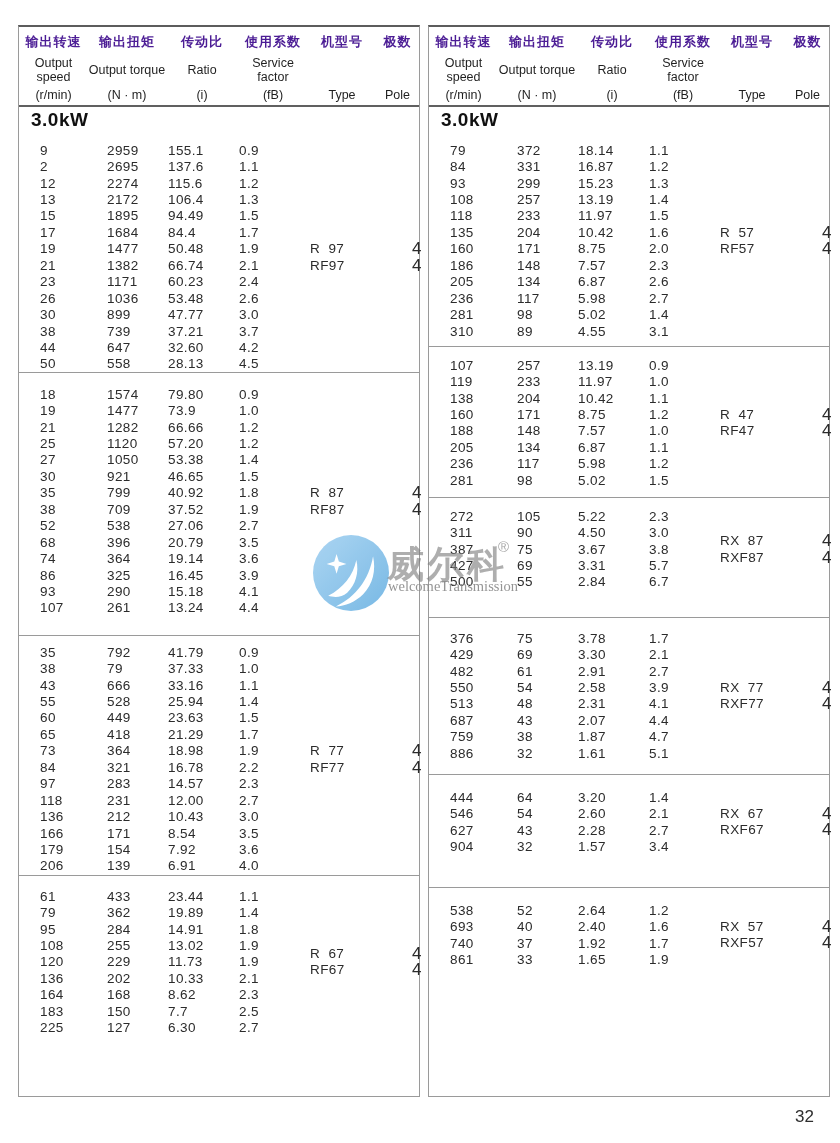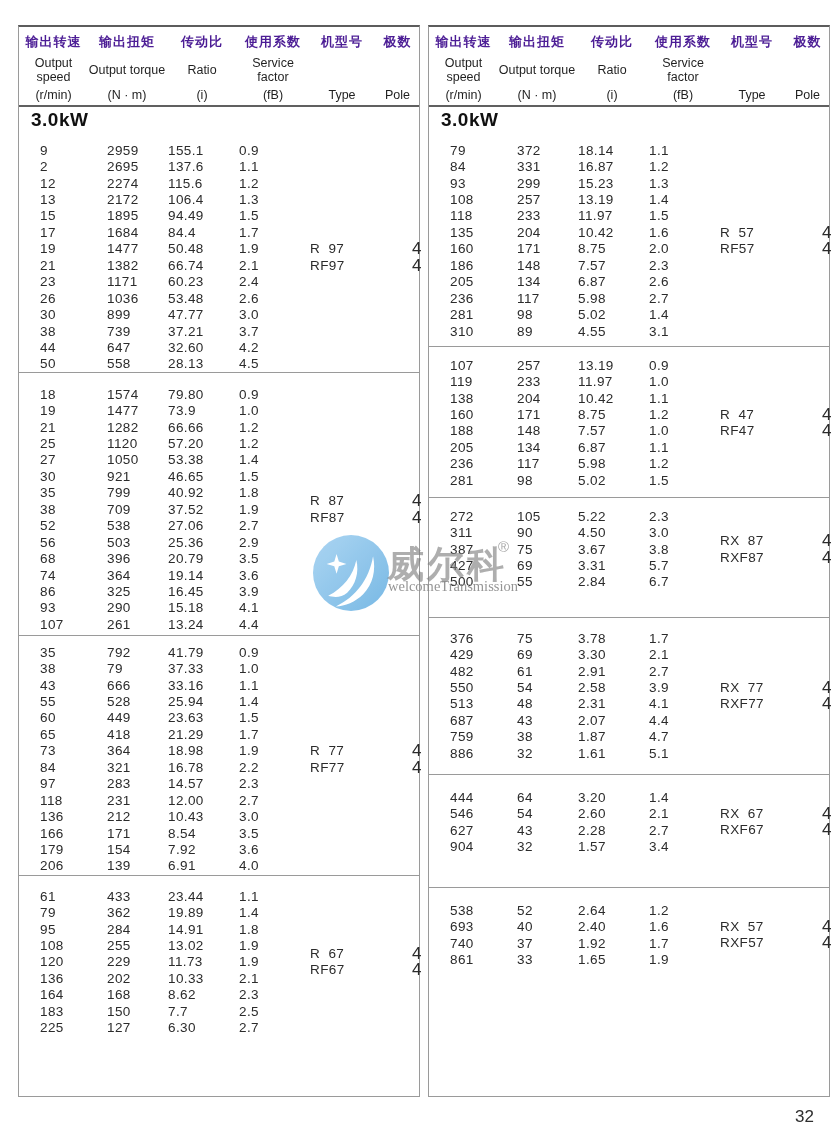--- a/index.html
+++ b/index.html
@@ -245,26 +245,20 @@
               <div class="cell c2">37.52</div>
               <div class="cell c3">1.9</div>
             </div>
             <div class="row">
               <div class="cell c0">52</div>
               <div class="cell c1">538</div>
               <div class="cell c2">27.06</div>
               <div class="cell c3">2.7</div>
             </div>
             <div class="row">
-              <div class="cell c0">56</div>
-              <div class="cell c1">503</div>
-              <div class="cell c2">25.36</div>
-              <div class="cell c3">2.9</div>
-            </div>
-            <div class="row">
               <div class="cell c0">68</div>
               <div class="cell c1">396</div>
               <div class="cell c2">20.79</div>
               <div class="cell c3">3.5</div>
             </div>
             <div class="row">
               <div class="cell c0">74</div>
               <div class="cell c1">364</div>
               <div class="cell c2">19.14</div>
               <div class="cell c3">3.6</div>

